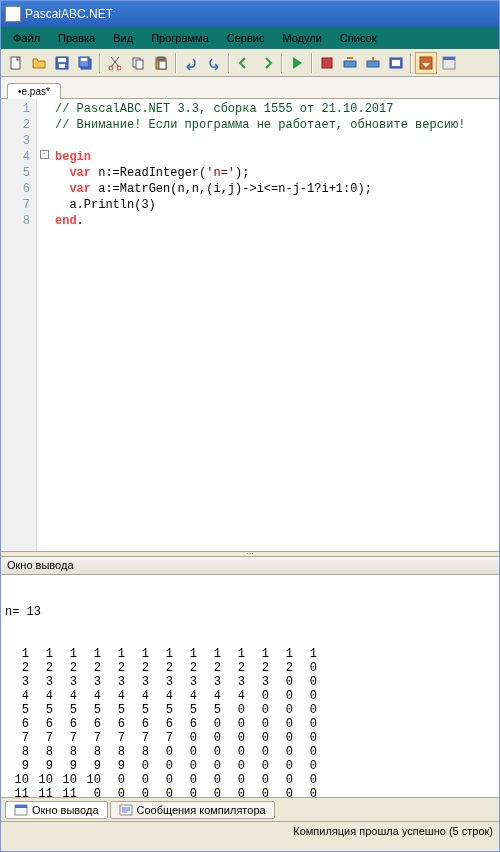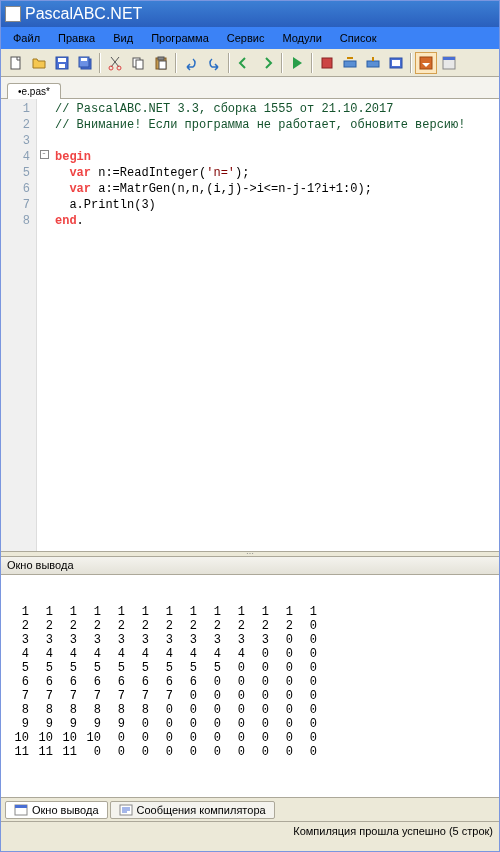--- a/index.html
+++ b/index.html
@@ -1,19 +1,19 @@
 <!DOCTYPE html>
 <html><head>
 <meta charset="utf-8">
 <style>
 * { margin: 0; padding: 0; box-sizing: border-box; }
 body { font-family: Tahoma, sans-serif; font-size: 11px; background: #ece9d8; width: 500px; height: 852px; overflow: hidden; border: 1px solid #7a96df; }
-.titlebar { background: linear-gradient(#3c7fd4, #2a5fbd); height: 26px; display: flex; align-items: center; padding: 0 4px; color: white; font-size: 16px; }
+.titlebar { background: linear-gradient(#3c7fd4, #2a5fbd); height: 26px; display: flex; align-items: center; padding: 0 4px; color: white; font-size: 12px; }
 .titlebar-icon { width: 16px; height: 16px; background: #fff; margin-right: 4px; border: 1px solid #888; }
-.menubar { background: #3b82f6; height: 22px; display: flex; align-items: center; padding: 0 4px; gap: 2px; }
+.menubar { background: #0f766e; height: 22px; display: flex; align-items: center; padding: 0 4px; gap: 2px; }
 .menu-item { padding: 2px 8px; cursor: default; }
 .toolbar { background: #ece9d8; height: 28px; display: flex; align-items: center; padding: 0 4px; gap: 1px; border-bottom: 1px solid #aca899; }
 .tbtn { width: 22px; height: 22px; display: flex; align-items: center; justify-content: center; cursor: default; border: 1px solid transparent; }
 .tbtn svg { width: 16px; height: 16px; }
 .tsep { width: 2px; height: 20px; border-left: 1px solid #aca899; border-right: 1px solid #fff; margin: 0 2px; }
 .tab-strip { background: #f4f3ee; height: 22px; display: flex; align-items: flex-end; padding-left: 6px; border-bottom: 1px solid #aca899; }
 .tab { background: #fff; border: 1px solid #aca899; border-bottom: none; padding: 2px 10px; font-size: 10px; border-radius: 3px 3px 0 0; position: relative; top: 1px; }
 .editor { background: #fff; height: 452px; display: flex; font-family: 'Courier New', monospace; font-size: 12px; overflow: hidden; }
 .gutter { width: 36px; background: #f0f0f0; color: #8a9fb5; text-align: right; padding: 2px 6px 2px 2px; border-right: 1px solid #ddd; line-height: 16px; }
 .fold-col { width: 14px; background: #fff; line-height: 16px; text-align: center; color: #888; }
@@ -190,20 +190,21 @@
       <div>&nbsp;</div>
       <div>&nbsp;</div>
   </div>
   <div class="code"><div><span class="c-comment">// PascalABC.NET 3.3, сборка 1555 от 21.10.2017</span></div><div><span class="c-comment">// Внимание! Если программа не работает, обновите версию!</span></div><div>&nbsp;</div><div><span class="c-kw">begin</span></div><div><span>  </span><span class="c-kw">var</span><span> n:=ReadInteger(</span><span class="c-str">'n='</span><span>);</span></div><div><span>  </span><span class="c-kw">var</span><span> a:=MatrGen(n,n,(i,j)-&gt;i&lt;=n-j-1?i+1:0);</span></div><div><span>  a.Println(3)</span></div><div><span class="c-kw">end</span><span>.</span></div></div>
 </div>
 
 <div class="splitter">⋯</div>
 
 <div class="output-header">Окно вывода</div>
 <div class="output">
+  <div>n= 13</div>
   <div id="matrix"><div class="outrow"><span>1</span><span>1</span><span>1</span><span>1</span><span>1</span><span>1</span><span>1</span><span>1</span><span>1</span><span>1</span><span>1</span><span>1</span><span>1</span></div><div class="outrow"><span>2</span><span>2</span><span>2</span><span>2</span><span>2</span><span>2</span><span>2</span><span>2</span><span>2</span><span>2</span><span>2</span><span>2</span><span>0</span></div><div class="outrow"><span>3</span><span>3</span><span>3</span><span>3</span><span>3</span><span>3</span><span>3</span><span>3</span><span>3</span><span>3</span><span>3</span><span>0</span><span>0</span></div><div class="outrow"><span>4</span><span>4</span><span>4</span><span>4</span><span>4</span><span>4</span><span>4</span><span>4</span><span>4</span><span>4</span><span>0</span><span>0</span><span>0</span></div><div class="outrow"><span>5</span><span>5</span><span>5</span><span>5</span><span>5</span><span>5</span><span>5</span><span>5</span><span>5</span><span>0</span><span>0</span><span>0</span><span>0</span></div><div class="outrow"><span>6</span><span>6</span><span>6</span><span>6</span><span>6</span><span>6</span><span>6</span><span>6</span><span>0</span><span>0</span><span>0</span><span>0</span><span>0</span></div><div class="outrow"><span>7</span><span>7</span><span>7</span><span>7</span><span>7</span><span>7</span><span>7</span><span>0</span><span>0</span><span>0</span><span>0</span><span>0</span><span>0</span></div><div class="outrow"><span>8</span><span>8</span><span>8</span><span>8</span><span>8</span><span>8</span><span>0</span><span>0</span><span>0</span><span>0</span><span>0</span><span>0</span><span>0</span></div><div class="outrow"><span>9</span><span>9</span><span>9</span><span>9</span><span>9</span><span>0</span><span>0</span><span>0</span><span>0</span><span>0</span><span>0</span><span>0</span><span>0</span></div><div class="outrow"><span>10</span><span>10</span><span>10</span><span>10</span><span>0</span><span>0</span><span>0</span><span>0</span><span>0</span><span>0</span><span>0</span><span>0</span><span>0</span></div><div class="outrow"><span>11</span><span>11</span><span>11</span><span>0</span><span>0</span><span>0</span><span>0</span><span>0</span><span>0</span><span>0</span><span>0</span><span>0</span><span>0</span></div></div>
 </div>
 
 <div class="bottom-tabs">
   <div class="btab active">
     <svg class="btab-icon" viewBox="0 0 14 12">
         <rect x="1" y="1" width="12" height="10" fill="#fff" stroke="#888"></rect>
         <rect x="1" y="1" width="12" height="3" fill="#4a6fd4"></rect>
       </svg>
     <span>Окно вывода</span>

